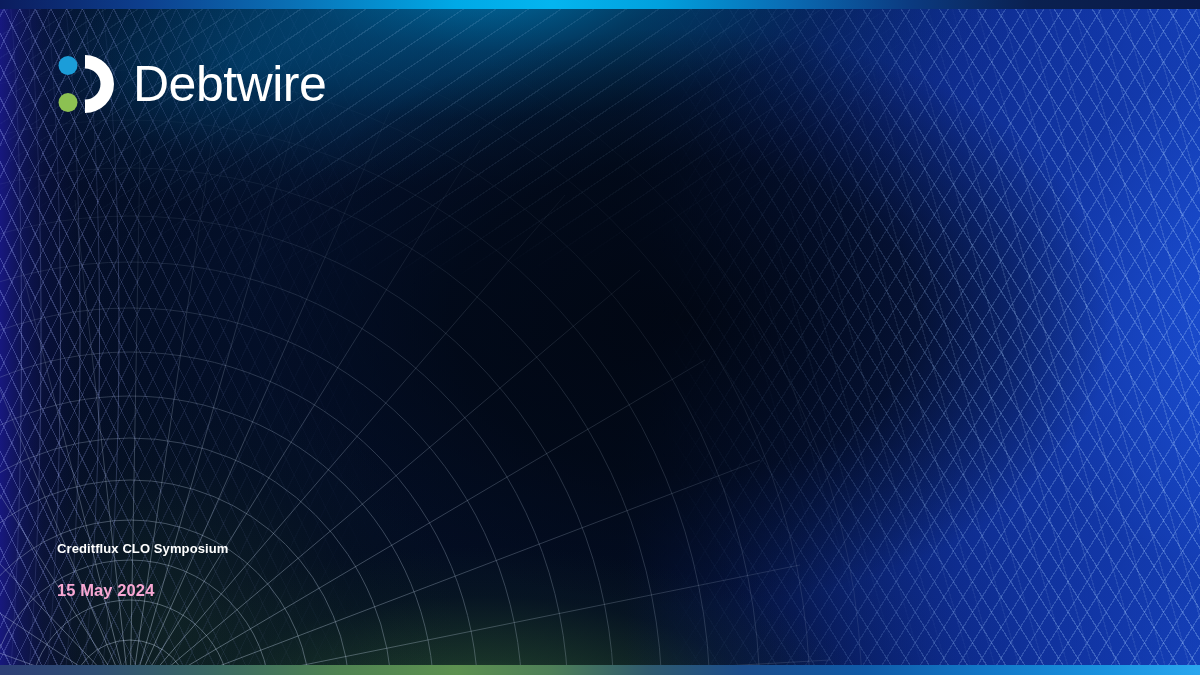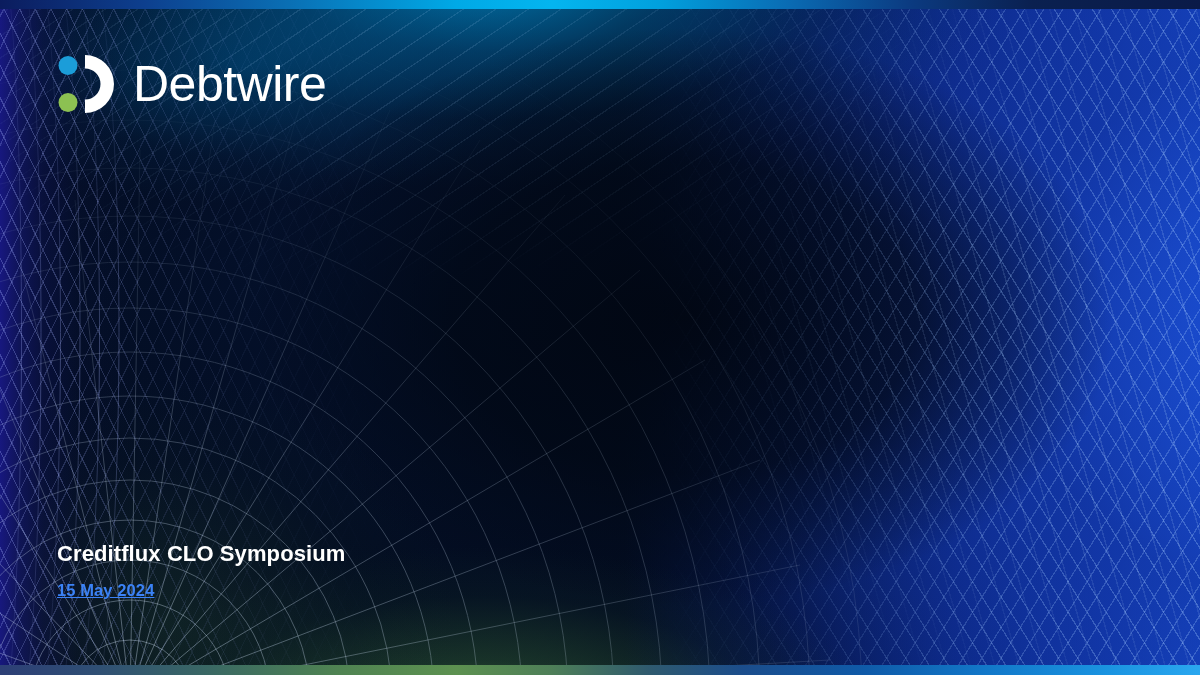--- a/index.html
+++ b/index.html
@@ -151,33 +151,32 @@
     letter-spacing: -0.2px;
     line-height: 1.2;
     white-space: nowrap;
   }
 
   .event {
     position: absolute;
     left: 57px;
     top: 541px;
     color: #ffffff;
-    font-size: 22px;
+    font-size: 13px;
     font-weight: bold;
     letter-spacing: 0.1px;
   }
   .date {
     position: absolute;
     left: 57px;
     top: 581px;
-    color: #3b82f6;
+    color: #f9a8d4;
     font-size: 16.5px;
     font-weight: bold;
     letter-spacing: 0.1px;
-    text-decoration: underline;
   }
 </style>
 </head>
 <body>
 
 <div class="slide">
 
   <div class="bg-layer bg-base"></div>
   <div class="bg-layer bg-right"></div>
   <div class="bg-layer bg-right2"></div>

